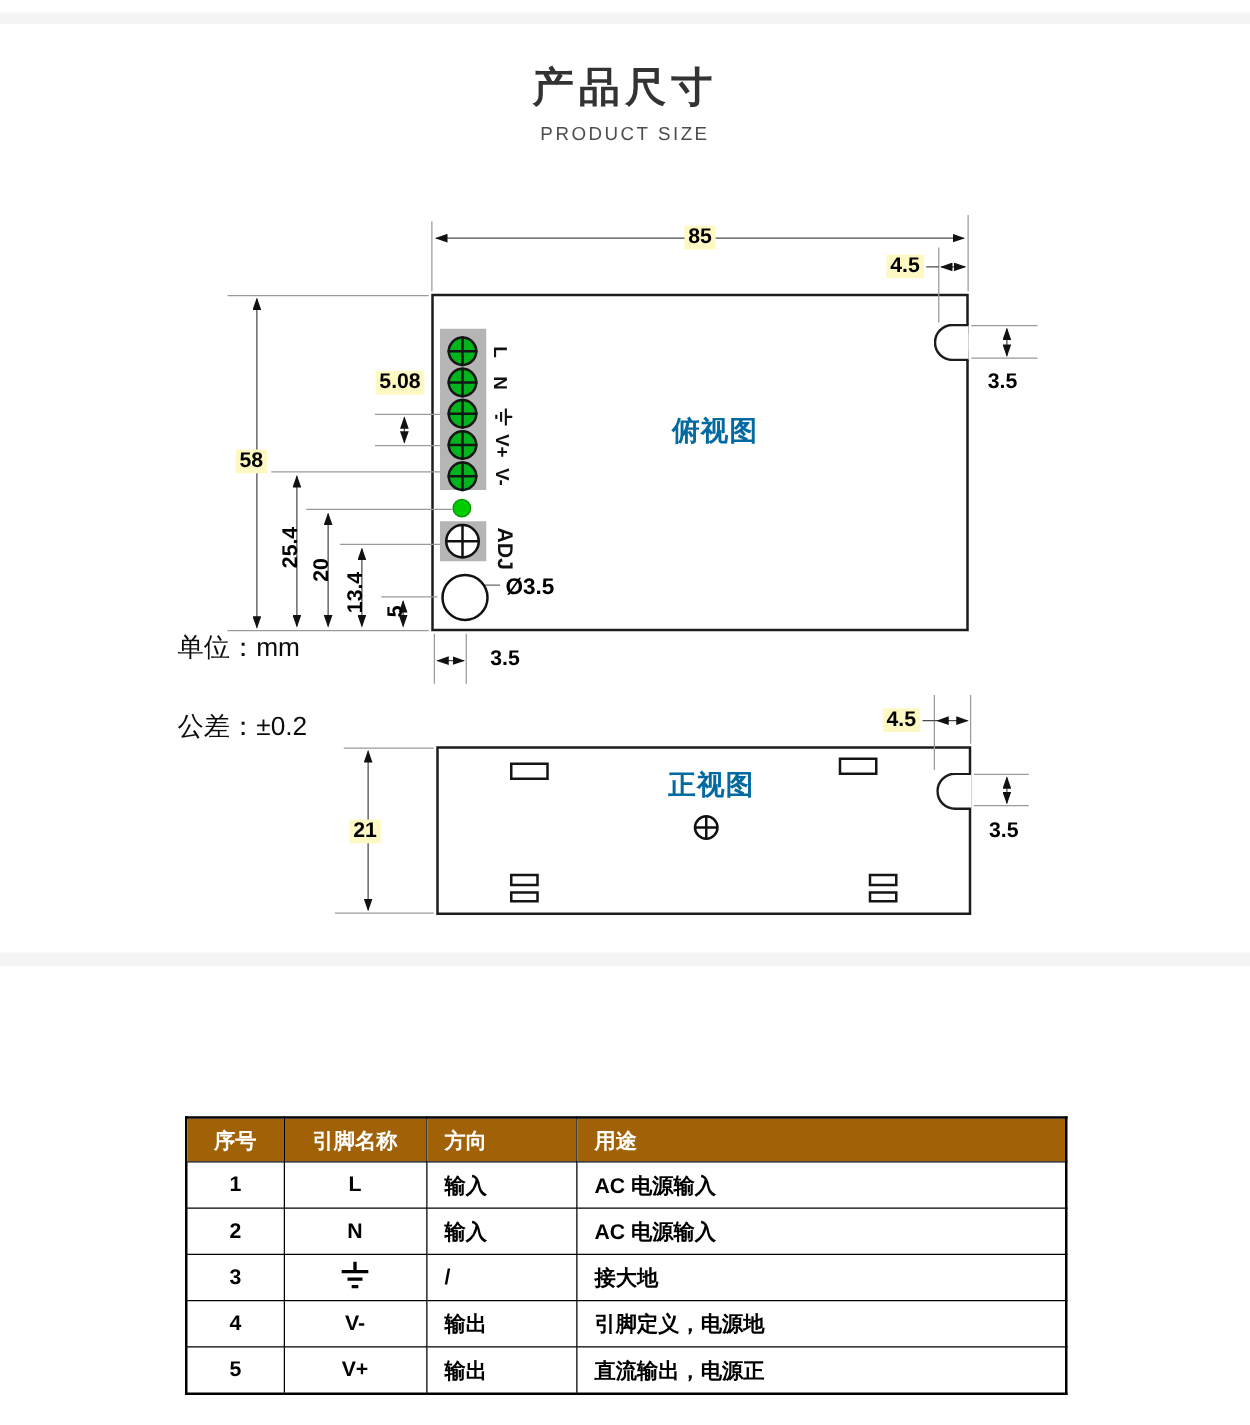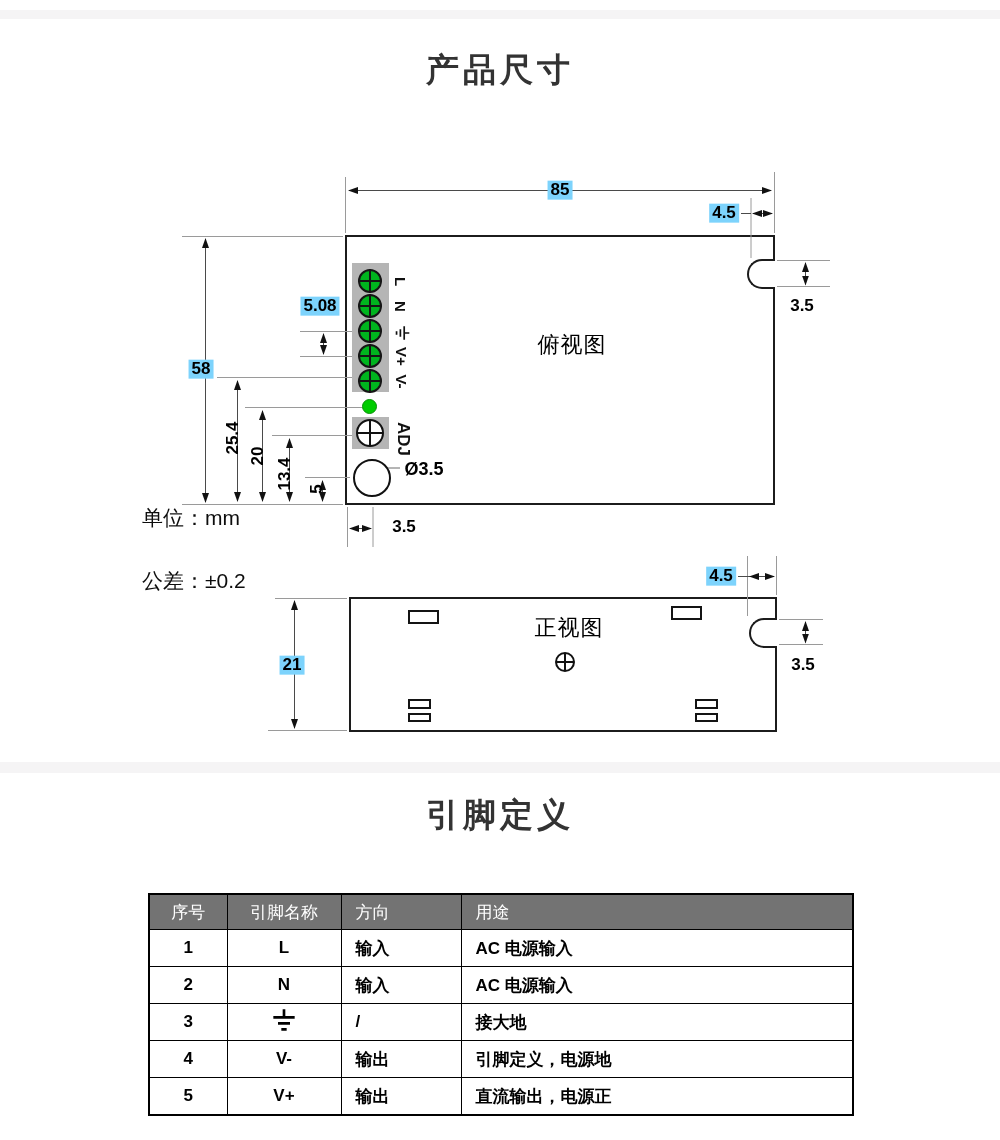--- a/index.html
+++ b/index.html
@@ -37,49 +37,50 @@
   .cross-sym::before{content:"";position:absolute;left:-1px;right:-1px;top:50%;margin-top:-1px;height:2px;background:#111;}
   .cross-sym::after{content:"";position:absolute;top:-1px;bottom:-1px;left:50%;margin-left:-1px;width:2px;background:#111;}
 
   .pin-label{position:absolute;z-index:6;font-size:15px;font-weight:700;color:#111;
              text-align:center;transform:rotate(90deg);white-space:nowrap;}
   .adj-label{position:absolute;z-index:6;font-size:17px;font-weight:700;color:#111;
              width:40px;text-align:center;transform:rotate(90deg);}
   .earth-rot{position:absolute;z-index:6;transform:rotate(90deg);}
 
   .dim-label{position:absolute;z-index:7;transform:translate(-50%,-50%);
-             font-size:17px;font-weight:700;color:#000;background:#7dd3fc;
+             font-size:17px;font-weight:700;color:#000;background:#fef9c3;
              padding:0 3px;white-space:nowrap;line-height:1.1;}
   .dim-label.rot{transform:translate(-50%,-50%) rotate(-90deg);background:transparent;padding:0;}
   .dim-label.nobg{background:transparent;}
 
-  .view-caption{position:absolute;z-index:7;font-size:22px;font-weight:400;color:#000000;
+  .view-caption{position:absolute;z-index:7;font-size:22px;font-weight:700;color:#0369a1;
                 transform:translate(-50%,-50%);white-space:nowrap;letter-spacing:1px;text-align:right;}
   .note-text{position:absolute;z-index:7;font-size:21px;color:#0d0d0d;white-space:nowrap;}
 
   .fv-rect{position:absolute;background:#fff;border:2px solid #141414;z-index:4;}
 
   
   .pin-table-wrap{position:absolute;z-index:4;}
   table.pin{border-collapse:collapse;table-layout:fixed;width:704px;}
   table.pin th,table.pin td{border:1.5px solid #000;font-size:17px;overflow:hidden;}
   table.pin{border:2px solid #000;}
-  table.pin th{background:#737373;color:#fff;font-weight:400;height:34px;text-align:left;padding:0 0 0 14px;}
+  table.pin th{background:#a16207;color:#fff;font-weight:700;height:34px;text-align:left;padding:0 0 0 14px;}
   table.pin th.c{text-align:center;padding:0;}
   table.pin td{height:36px;font-weight:700;color:#000;padding:0 0 0 14px;text-align:left;background:#fff;}
   table.pin td.c{text-align:center;padding:0;}
 </style>
 </head>
 <body>
 
 <div class="page">
 
   <div class="band" style="top:10px;height:9px;"></div>
 
   <div class="sec-title" style="top:48px;">产品尺寸</div>
+  <div class="sec-sub" style="top:99px;">PRODUCT SIZE</div>
 
   <div class="view-box" style="left:345px;top:235px;width:426px;height:266px;"></div>
   <div class="notch" style="left:747px;top:259px;width:26px;height:26px;"></div>
 
   <div class="view-box" style="left:349px;top:597px;width:424px;height:131px;"></div>
   <div class="notch" style="left:749px;top:618px;width:26px;height:26px;"></div>
   <div class="fv-rect" style="left:408px;top:610px;width:27px;height:10px;"></div>
   <div class="fv-rect" style="left:671px;top:606px;width:27px;height:10px;"></div>
   <div class="fv-rect" style="left:408px;top:699px;width:19px;height:6px;"></div>
   <div class="fv-rect" style="left:408px;top:713px;width:19px;height:5px;"></div>
@@ -170,21 +171,20 @@
   <div class="note-text" style="left:142px;top:567px;">公差：±0.2</div>
 
   <div class="view-caption" style="left:569px;top:628px;">正视图</div>
   <div class="cross-sym" style="left:555px;top:652px;"></div>
   <div class="dim-label" style="left:292px;top:665px;">21</div>
   <div class="dim-label" style="left:721px;top:576px;">4.5</div>
   <div class="dim-label nobg" style="left:803px;top:665px;">3.5</div>
 
   <div class="band" style="top:762px;height:11px;"></div>
 
-  <div class="sec-title" style="top:793px;">引脚定义</div>
 
   <div class="pin-table-wrap" style="left:148px;top:893px;">
     <table class="pin">
       <colgroup>
           <col style="width:78px">
           <col style="width:114px">
           <col style="width:120px">
           <col style="width:392px">
         </colgroup>
       <tbody>

